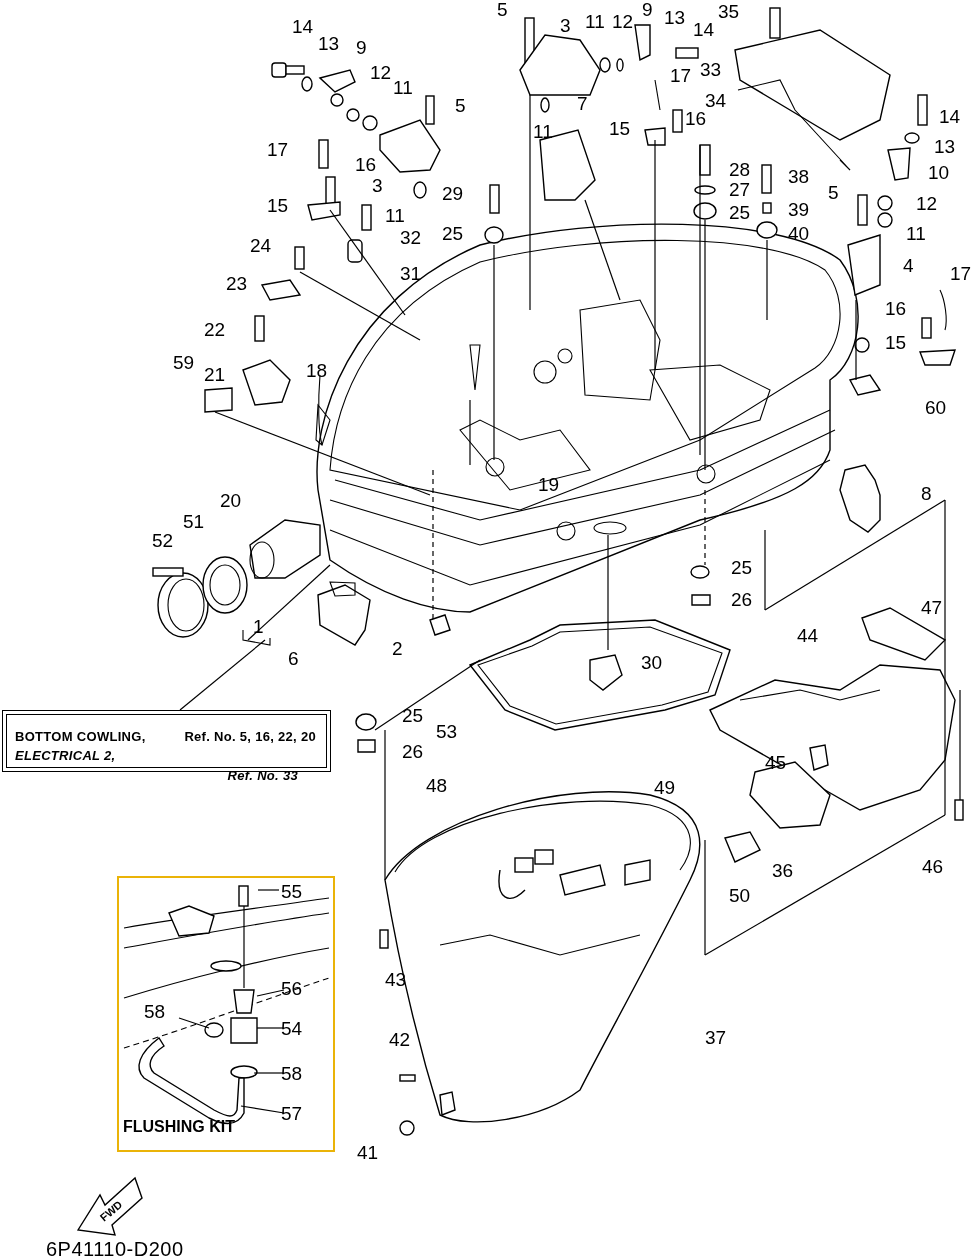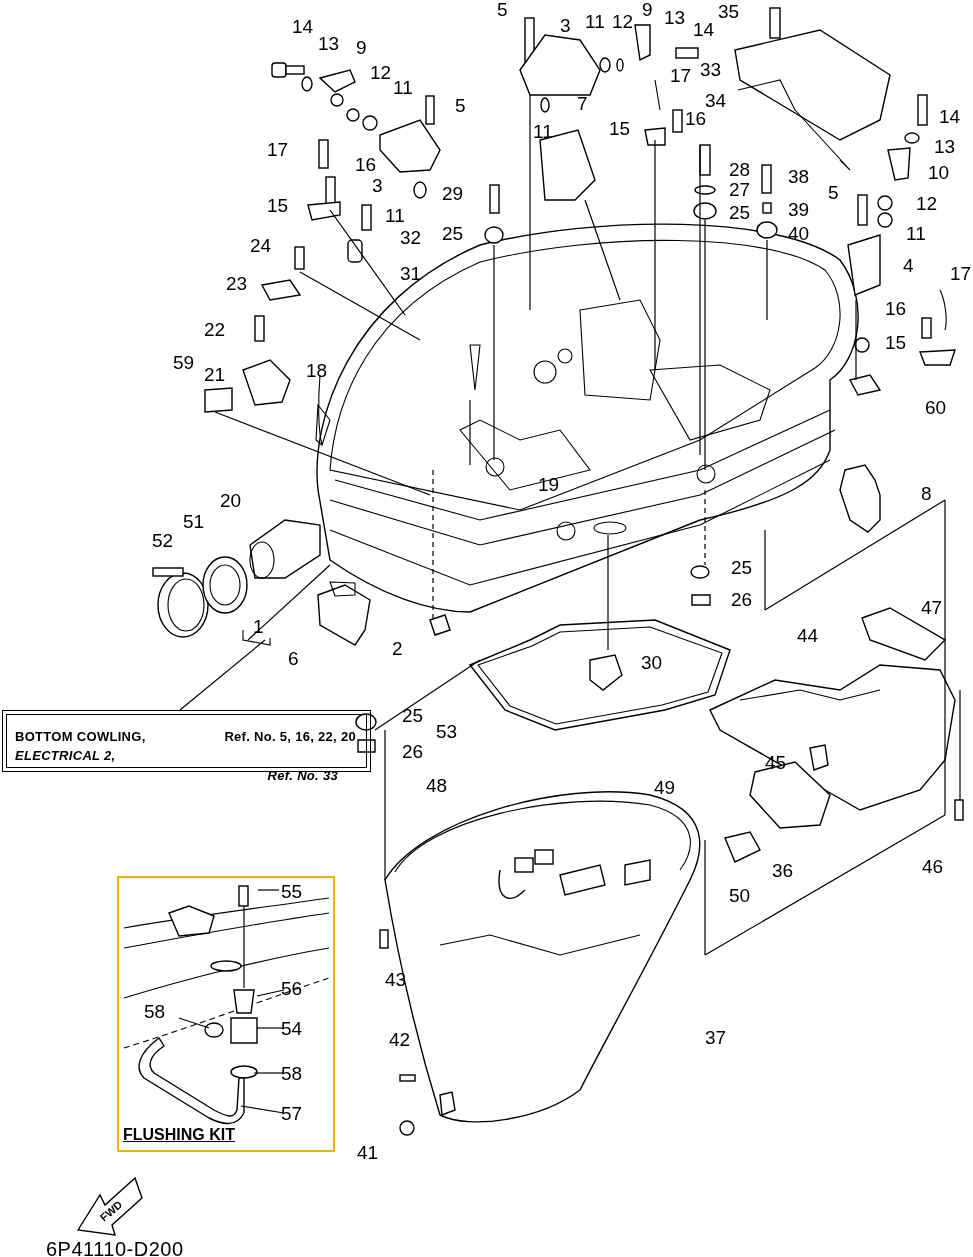--- a/index.html
+++ b/index.html
@@ -5,29 +5,29 @@
   html, body { margin: 0; padding: 0; background: #ffffff; }
   body { width: 973px; height: 1257px; position: relative; overflow: hidden;
          font-family: "Liberation Sans", sans-serif; color: #000; }
   #diagram { position: absolute; left: 0; top: 0; }
   .callout { font-family: "Liberation Sans", sans-serif; font-size: 19px; fill: #000; }
   .line { stroke: #000; stroke-width: 1.2; fill: none; }
   .dash { stroke: #000; stroke-width: 1.2; fill: none; stroke-dasharray: 5 4; }
   .part { stroke: #000; stroke-width: 1.4; fill: #fff; }
   .part2 { stroke: #000; stroke-width: 1.1; fill: none; }
   .ref-box { position: absolute; left: 2px; top: 710px; width: 327px; height: 60px;
-             border: 1px solid #000; padding-left: 40px; }
+             border: 1px solid #000; }
   .ref-box-inner { position: absolute; left: 3px; top: 3px; right: 3px; bottom: 3px;
              border: 1px solid #000; font-size: 13px; font-weight: bold; letter-spacing: 0.3px; }
   .ref-row { position: absolute; left: 8px; right: 8px; height: 18px; white-space: nowrap; }
   .ref-row .name { position: absolute; left: 0; }
   .ref-row .ref { position: absolute; right: 2px; }
   .flush-box { position: absolute; left: 117px; top: 876px; width: 214px; height: 272px;
                border: 2px solid #eab308; }
-  .flush-title { position: absolute; left: 4px; bottom: 6px; font-size: 16px; font-weight: bold; text-decoration: underline; }
+  .flush-title { position: absolute; left: 4px; bottom: 14px; font-size: 16px; font-weight: bold; }
   .drawing-no { position: absolute; left: 46px; top: 1238px; font-size: 20px; letter-spacing: 0.5px; }
 </style>
 </head>
 <body>
 
 <svg id="diagram" width="973" height="1257" viewBox="0 0 973 1257" xmlns="http://www.w3.org/2000/svg">
 
   <g>
     <path class="part" d="M318,490 C310,420 350,300 480,245 C600,215 780,215 840,260 C870,300 860,360 830,380 L830,450 C820,480 790,500 700,520 L470,612 C430,612 380,595 330,560 Z"></path>
     <path class="part2" d="M330,470 C335,400 370,310 480,262 C600,232 770,232 825,270 C850,300 842,350 815,368 L700,440 L520,510 Z"></path>

